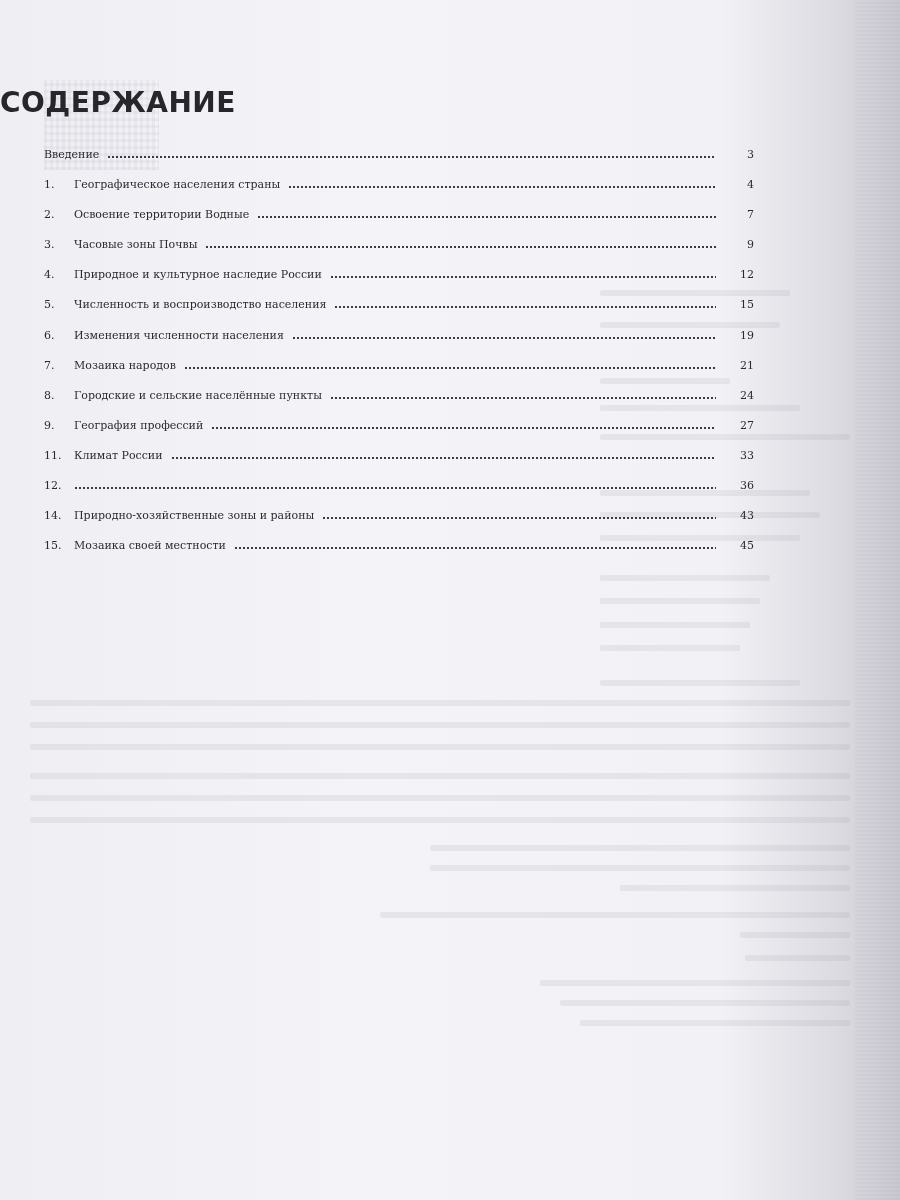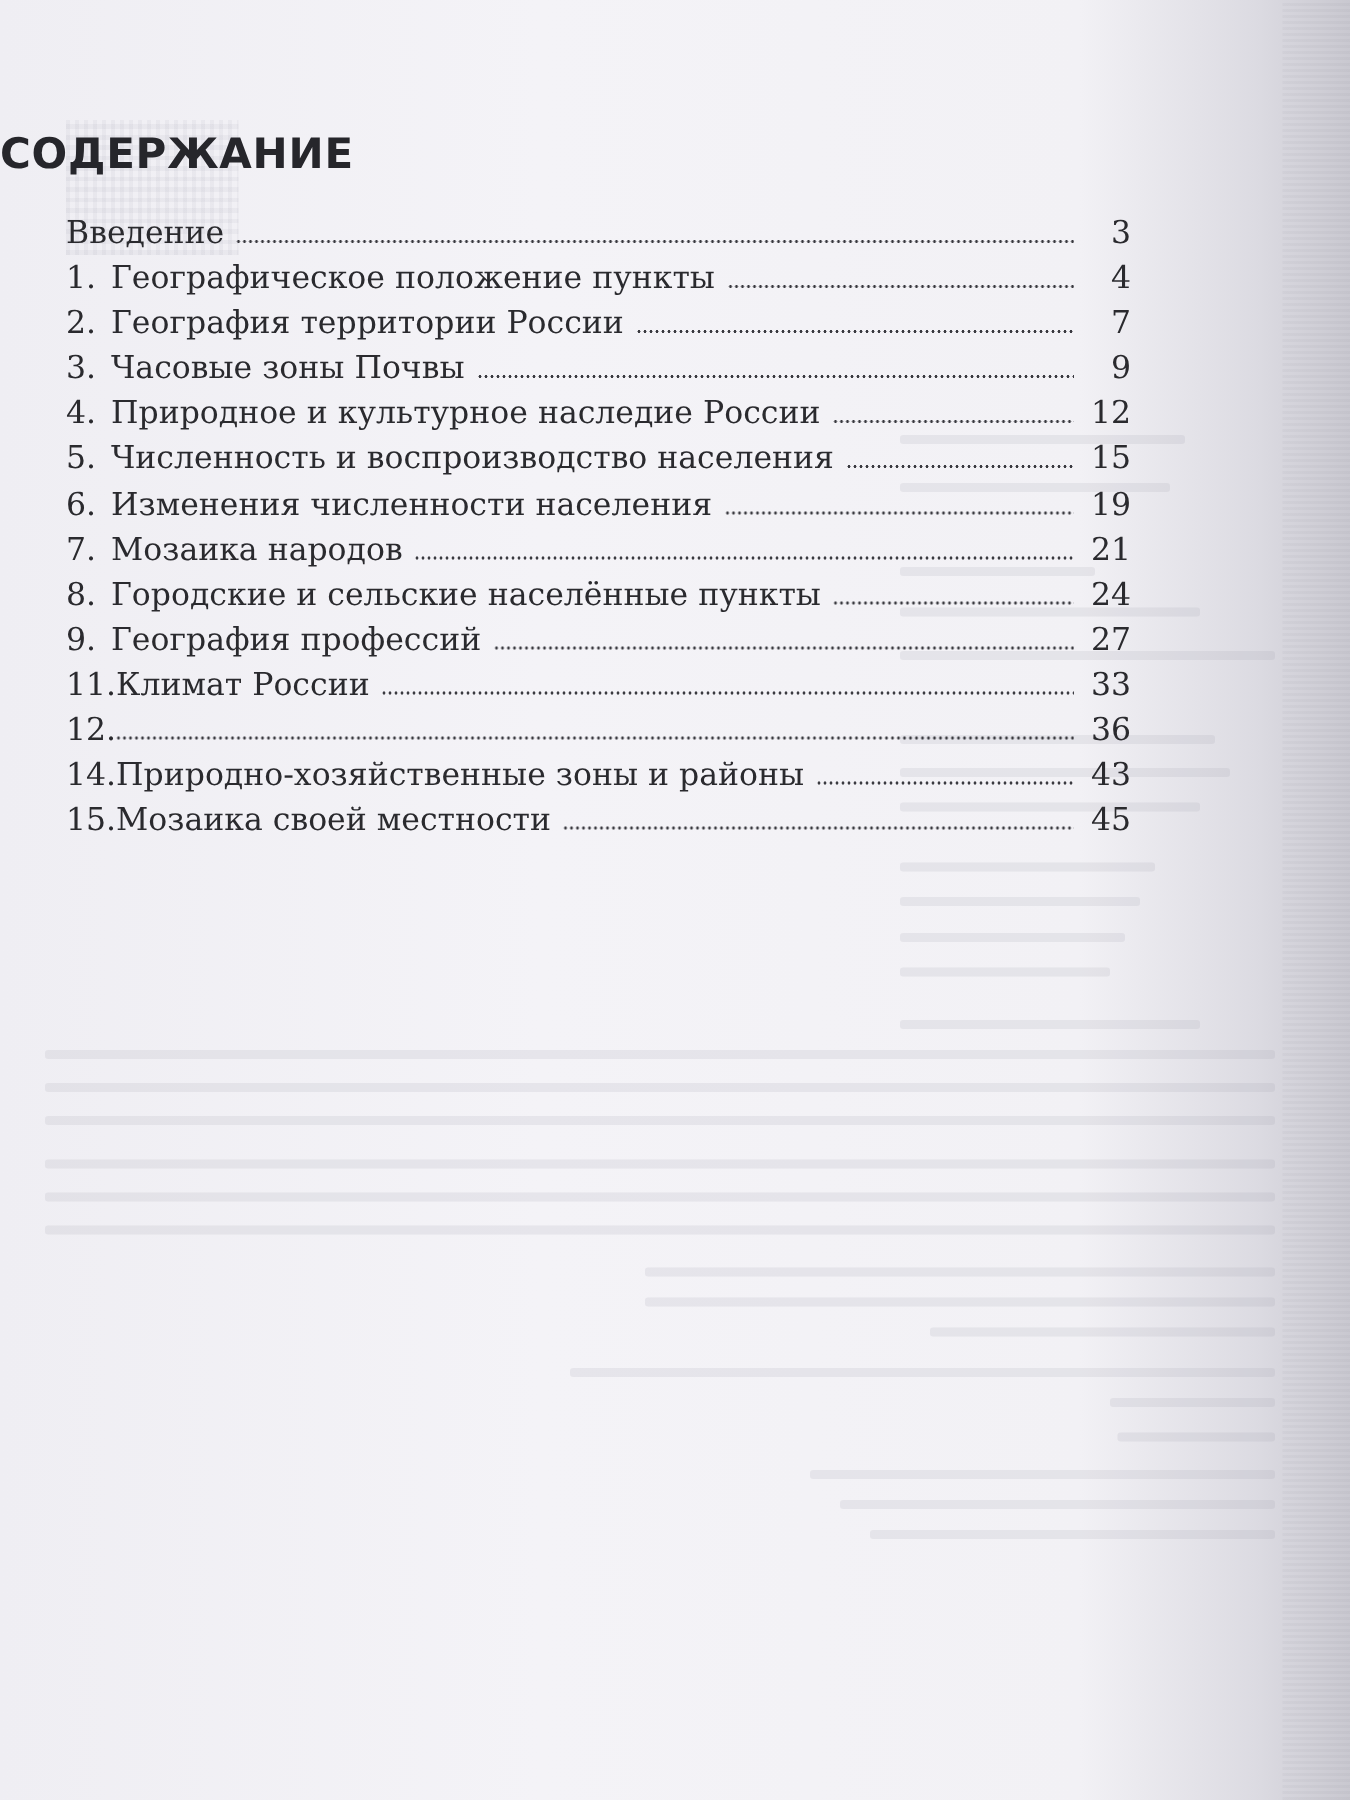--- a/index.html
+++ b/index.html
@@ -24,21 +24,21 @@
     position: absolute; height: 6px; background: rgba(150,150,165,0.14); border-radius: 2px;
   }
   .title {
     position: absolute; left: 0; width: 900px; top: 86px; text-align: left;
     font-family: "DejaVu Sans", "Liberation Sans", sans-serif;
     font-weight: bold; font-size: 28px; letter-spacing: 0.5px; color: #26262b;
   }
   .toc { position: absolute; left: 44px; top: 140px; width: 710px; }
   .toc-row {
     display: flex; align-items: baseline; height: 30.1px;
-    font-size: 21px; line-height: 30px;
+    font-size: 11px; line-height: 30px;
   }
   .toc-num { min-width: 30px; white-space: pre; }
   .toc-title { white-space: nowrap; padding-right: 8px; }
   .toc-dots {
     flex: 1; height: 2px; margin-bottom: 4px;
     background-image: radial-gradient(circle, #3a3a40 0.9px, transparent 1.1px);
     background-size: 4px 2px; background-repeat: repeat-x;
   }
   .toc-page { width: 38px; text-align: right; }
   .edge-shadow {
@@ -87,27 +87,27 @@
 
   <div class="toc" id="toc">
       <div class="toc-row">
         <span class="toc-num" style="min-width: 0px;"></span>
         <span class="toc-title">Введение</span>
         <span class="toc-dots"></span>
         <span class="toc-page">3</span>
       </div>
       <div class="toc-row">
         <span class="toc-num">1.</span>
-        <span class="toc-title">Географическое положение пункты</span>
+        <span class="toc-title">Географическое населения страны</span>
         <span class="toc-dots"></span>
         <span class="toc-page">4</span>
       </div>
       <div class="toc-row">
         <span class="toc-num">2.</span>
-        <span class="toc-title">География территории России</span>
+        <span class="toc-title">Освоение территории Водные</span>
         <span class="toc-dots"></span>
         <span class="toc-page">7</span>
       </div>
       <div class="toc-row">
         <span class="toc-num">3.</span>
         <span class="toc-title">Часовые зоны Почвы</span>
         <span class="toc-dots"></span>
         <span class="toc-page">9</span>
       </div>
       <div class="toc-row">

